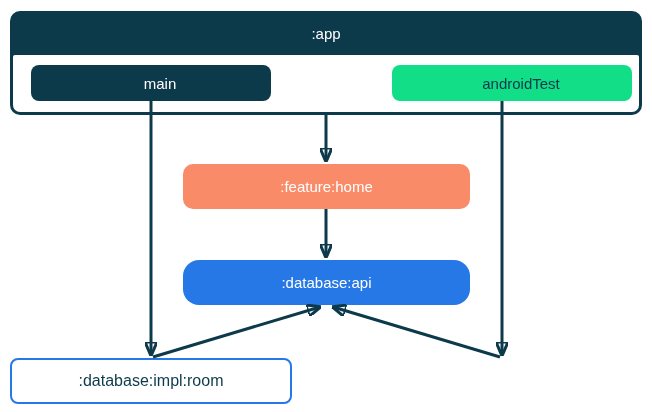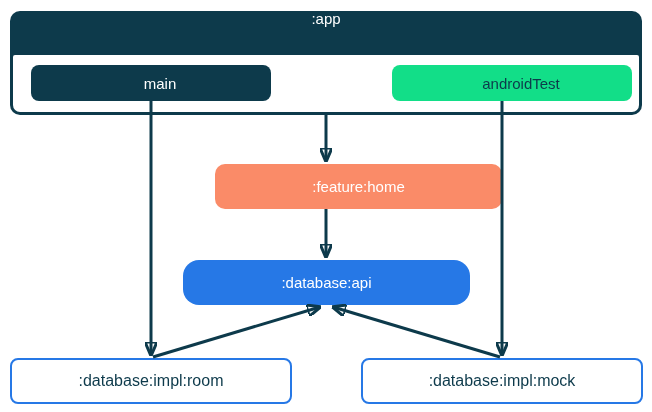--- a/index.html
+++ b/index.html
@@ -26,42 +26,42 @@
 
   
   .app-container{
     left:10px;top:11px;width:632px;height:104px;
     background:var(--navy);
     border-radius:10px;
     z-index:1;
   }
   .app-header{
     position:absolute;left:0;top:0;width:632px;height:44px;
-    display:flex;justify-content:center;
+    display:flex;align-items:center;justify-content:center;
     color:var(--white);font-size:15px;
   }
   .app-inner{
     position:absolute;left:3px;top:44px;width:626px;height:57px;
     background:var(--white);
     border-radius:2px 2px 7px 7px;
   }
 
   .source-set{
     top:65px;width:240px;height:36px;
     border-radius:8px;
     z-index:2;
     padding-left:18px;
   }
   .source-set-main{left:31px;background:var(--navy);color:var(--white);}
   .source-set-androidtest{left:392px;background:var(--green);color:var(--navy);text-align:center;}
 
   .module-feature-home{
     left:183px;top:164px;width:287px;height:45px;
     background:var(--orange);color:var(--white);
-    border-radius:10px;z-index:2;margin-left:32px;
+    border-radius:10px;z-index:2;
   }
   .module-database-api{
     left:183px;top:260px;width:287px;height:45px;
     background:var(--blue);color:var(--white);
     border-radius:16px;z-index:2;
   }
   .module-impl{
     top:358px;width:282px;height:46px;
     background:var(--white);color:var(--navy);
     border:2px solid var(--blue);
@@ -99,23 +99,20 @@
 
   <div class="node module-feature-home">
     <span>:feature:home</span>
   </div>
   <div class="node module-database-api">
     <span>:database:api</span>
   </div>
   <div class="node module-impl module-database-impl-room">
     <span>:database:impl:room</span>
   </div>
-  <div class="node module-impl module-database-impl-mock">
-    <span>:database:impl:mock</span>
-  </div>
 
   <svg class="arrows" viewBox="0 0 652 412" xmlns="http://www.w3.org/2000/svg">
     <defs>
       <marker id="arrowhead" markerWidth="14" markerHeight="12" refX="13" refY="6" orient="auto" markerUnits="userSpaceOnUse">
         <path d="M0,0 L14,6 L0,12 Z" fill="#0d3a4b" stroke="none"></path>
       </marker>
     </defs>
     <path d="M326,115 L326,161" marker-end="url(#arrowhead)"></path>
     <path d="M326,209 L326,257" marker-end="url(#arrowhead)"></path>
     <path d="M151,101 L151,355" marker-end="url(#arrowhead)"></path>

